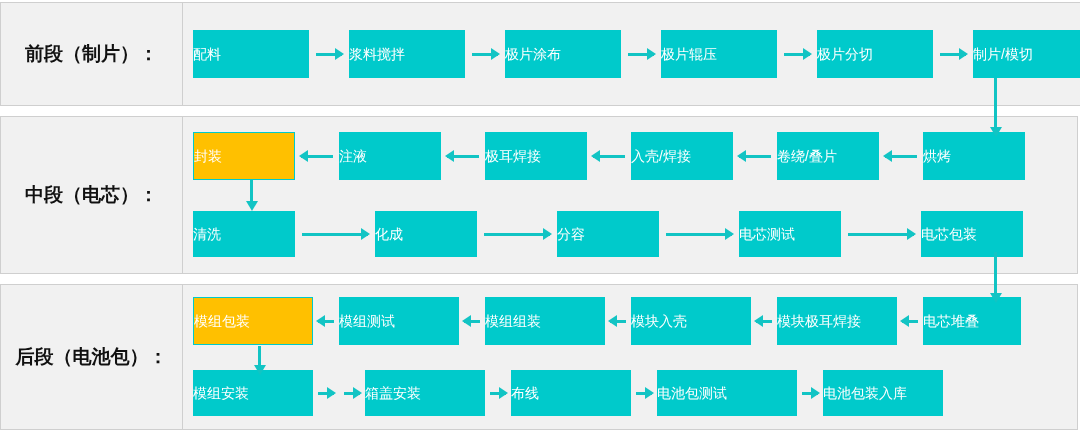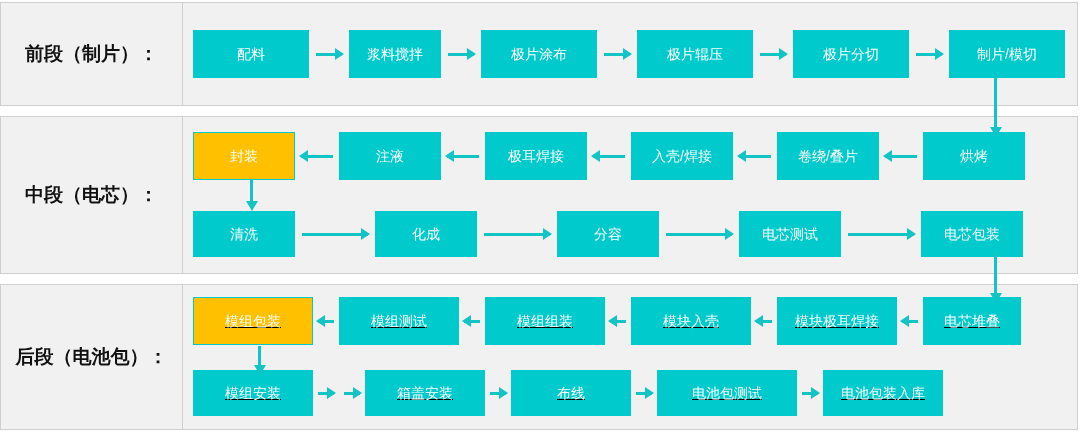--- a/index.html
+++ b/index.html
@@ -68,29 +68,28 @@
 
   
   .row {
     display: flex;
     align-items: center;
     box-sizing: border-box;
     padding: 0 10px;
   }
   .sec-front .row { height: 100%; }
   .sec-mid   .row { height: 50%; }
-  .sec-back  .row { height: 50%; text-decoration: underline; }
+  .sec-back  .row { height: 50%; }
 
   .node {
     background: #00cacb;
     color: #ffffff;
     font-size: 14px;
     display: flex;
     align-items: center;
-    justify-content: center;
     text-align: center;
     box-sizing: border-box;
     height: 48px;
     white-space: nowrap;
     line-height: 1;
   }
   .node.highlight {
     background: #ffc000;
     border: 1.5px solid #00cacb;
   }
@@ -171,21 +170,21 @@
     <div class="flow-pane">
       <div class="row row-a">
 
         <div class="node" style="width:116px">
           <span>配料</span>
         </div>
         <div class="conn" style="width:40px">
           <div class="arrow right" style="width:26px"></div>
         </div>
 
-        <div class="node" style="width:92px">
+        <div class="node" style="width:116px">
           <span>浆料搅拌</span>
         </div>
         <div class="conn" style="width:40px">
           <div class="arrow right" style="width:26px"></div>
         </div>
 
         <div class="node" style="width:116px">
           <span>极片涂布</span>
         </div>
         <div class="conn" style="width:40px">

